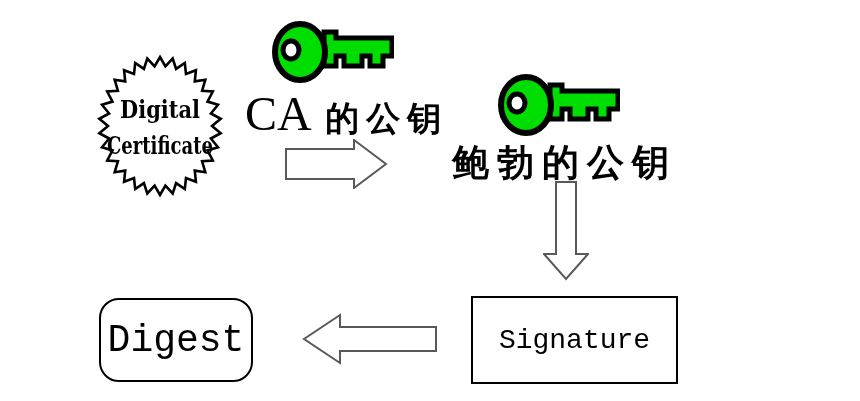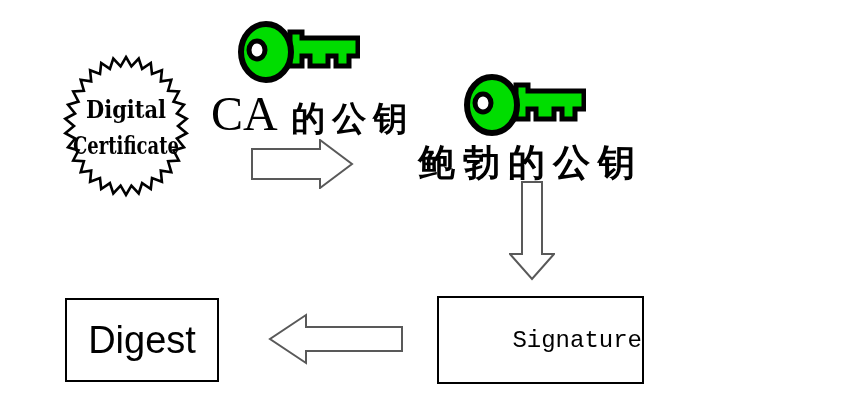--- a/index.html
+++ b/index.html
@@ -3,20 +3,21 @@
 <meta charset="utf-8">
 <style>
   html, body { margin: 0; padding: 0; background: #ffffff; }
   #canvas {
     position: relative;
     width: 680px;
     height: 401px;
     background: #ffffff;
     overflow: hidden;
     font-family: "Liberation Sans", sans-serif;
+    margin-left: 34px;
   }
   .abs { position: absolute; }
 
   
   #seal { left: 62px; top: 54px; width: 128px; height: 144px; }
   #seal text {
     font-family: "DejaVu Serif", serif;
     font-weight: bold;
     fill: #000000;
   }
@@ -55,27 +56,27 @@
   
   .flow-box {
     background: #ffffff;
     border: 2px solid #000000;
     display: flex; align-items: center; justify-content: center;
     color: #000000;
   }
   #box-signature {
     left: 437px; top: 296px; width: 203px; height: 84px;
     font-family: "Liberation Mono", "DejaVu Sans Mono", monospace;
-    font-size: 24px;
-    justify-content: flex-end;
+    font-size: 28px;
   }
   #box-digest {
     left: 65px; top: 298px; width: 150px; height: 80px;
-    font-family: Liberation Sans, sans-serif;
+    font-family: Liberation Mono, monospace;
     font-size: 38px;
+    border-radius: 20px;
   }
 </style>
 </head>
 <body>
 
 <div id="canvas">
 
   <svg id="seal" class="abs" viewBox="0 0 128 144">
     <polygon points="64.0,3.0 69.4,12.3 76.7,4.5 80.1,14.9 88.8,9.0 90.0,20.0 99.9,16.2 98.8,27.4 109.3,25.8 106.1,36.7 116.8,37.5 111.5,47.6 122.0,50.7 114.9,59.5 124.7,64.8 116.0,72.0 124.7,79.2 114.9,84.5 122.0,93.3 111.5,96.4 116.8,106.5 106.1,107.3 109.3,118.2 98.8,116.6 99.9,127.8 90.0,124.0 88.8,135.0 80.1,129.1 76.7,139.5 69.4,131.7 64.0,141.0 58.6,131.7 51.3,139.5 47.9,129.1 39.2,135.0 38.0,124.0 28.1,127.8 29.2,116.6 18.7,118.2 21.9,107.3 11.2,106.5 16.5,96.4 6.0,93.3 13.1,84.5 3.3,79.2 12.0,72.0 3.3,64.8 13.1,59.5 6.0,50.7 16.5,47.6 11.2,37.5 21.9,36.7 18.7,25.8 29.2,27.4 28.1,16.2 38.0,20.0 39.2,9.0 47.9,14.9 51.3,4.5 58.6,12.3" fill="#ffffff" stroke="#000000" stroke-width="2.6" stroke-linejoin="miter"></polygon>
     <text x="64" y="64" text-anchor="middle" font-size="25" textLength="80" lengthAdjust="spacingAndGlyphs">Digital</text>

